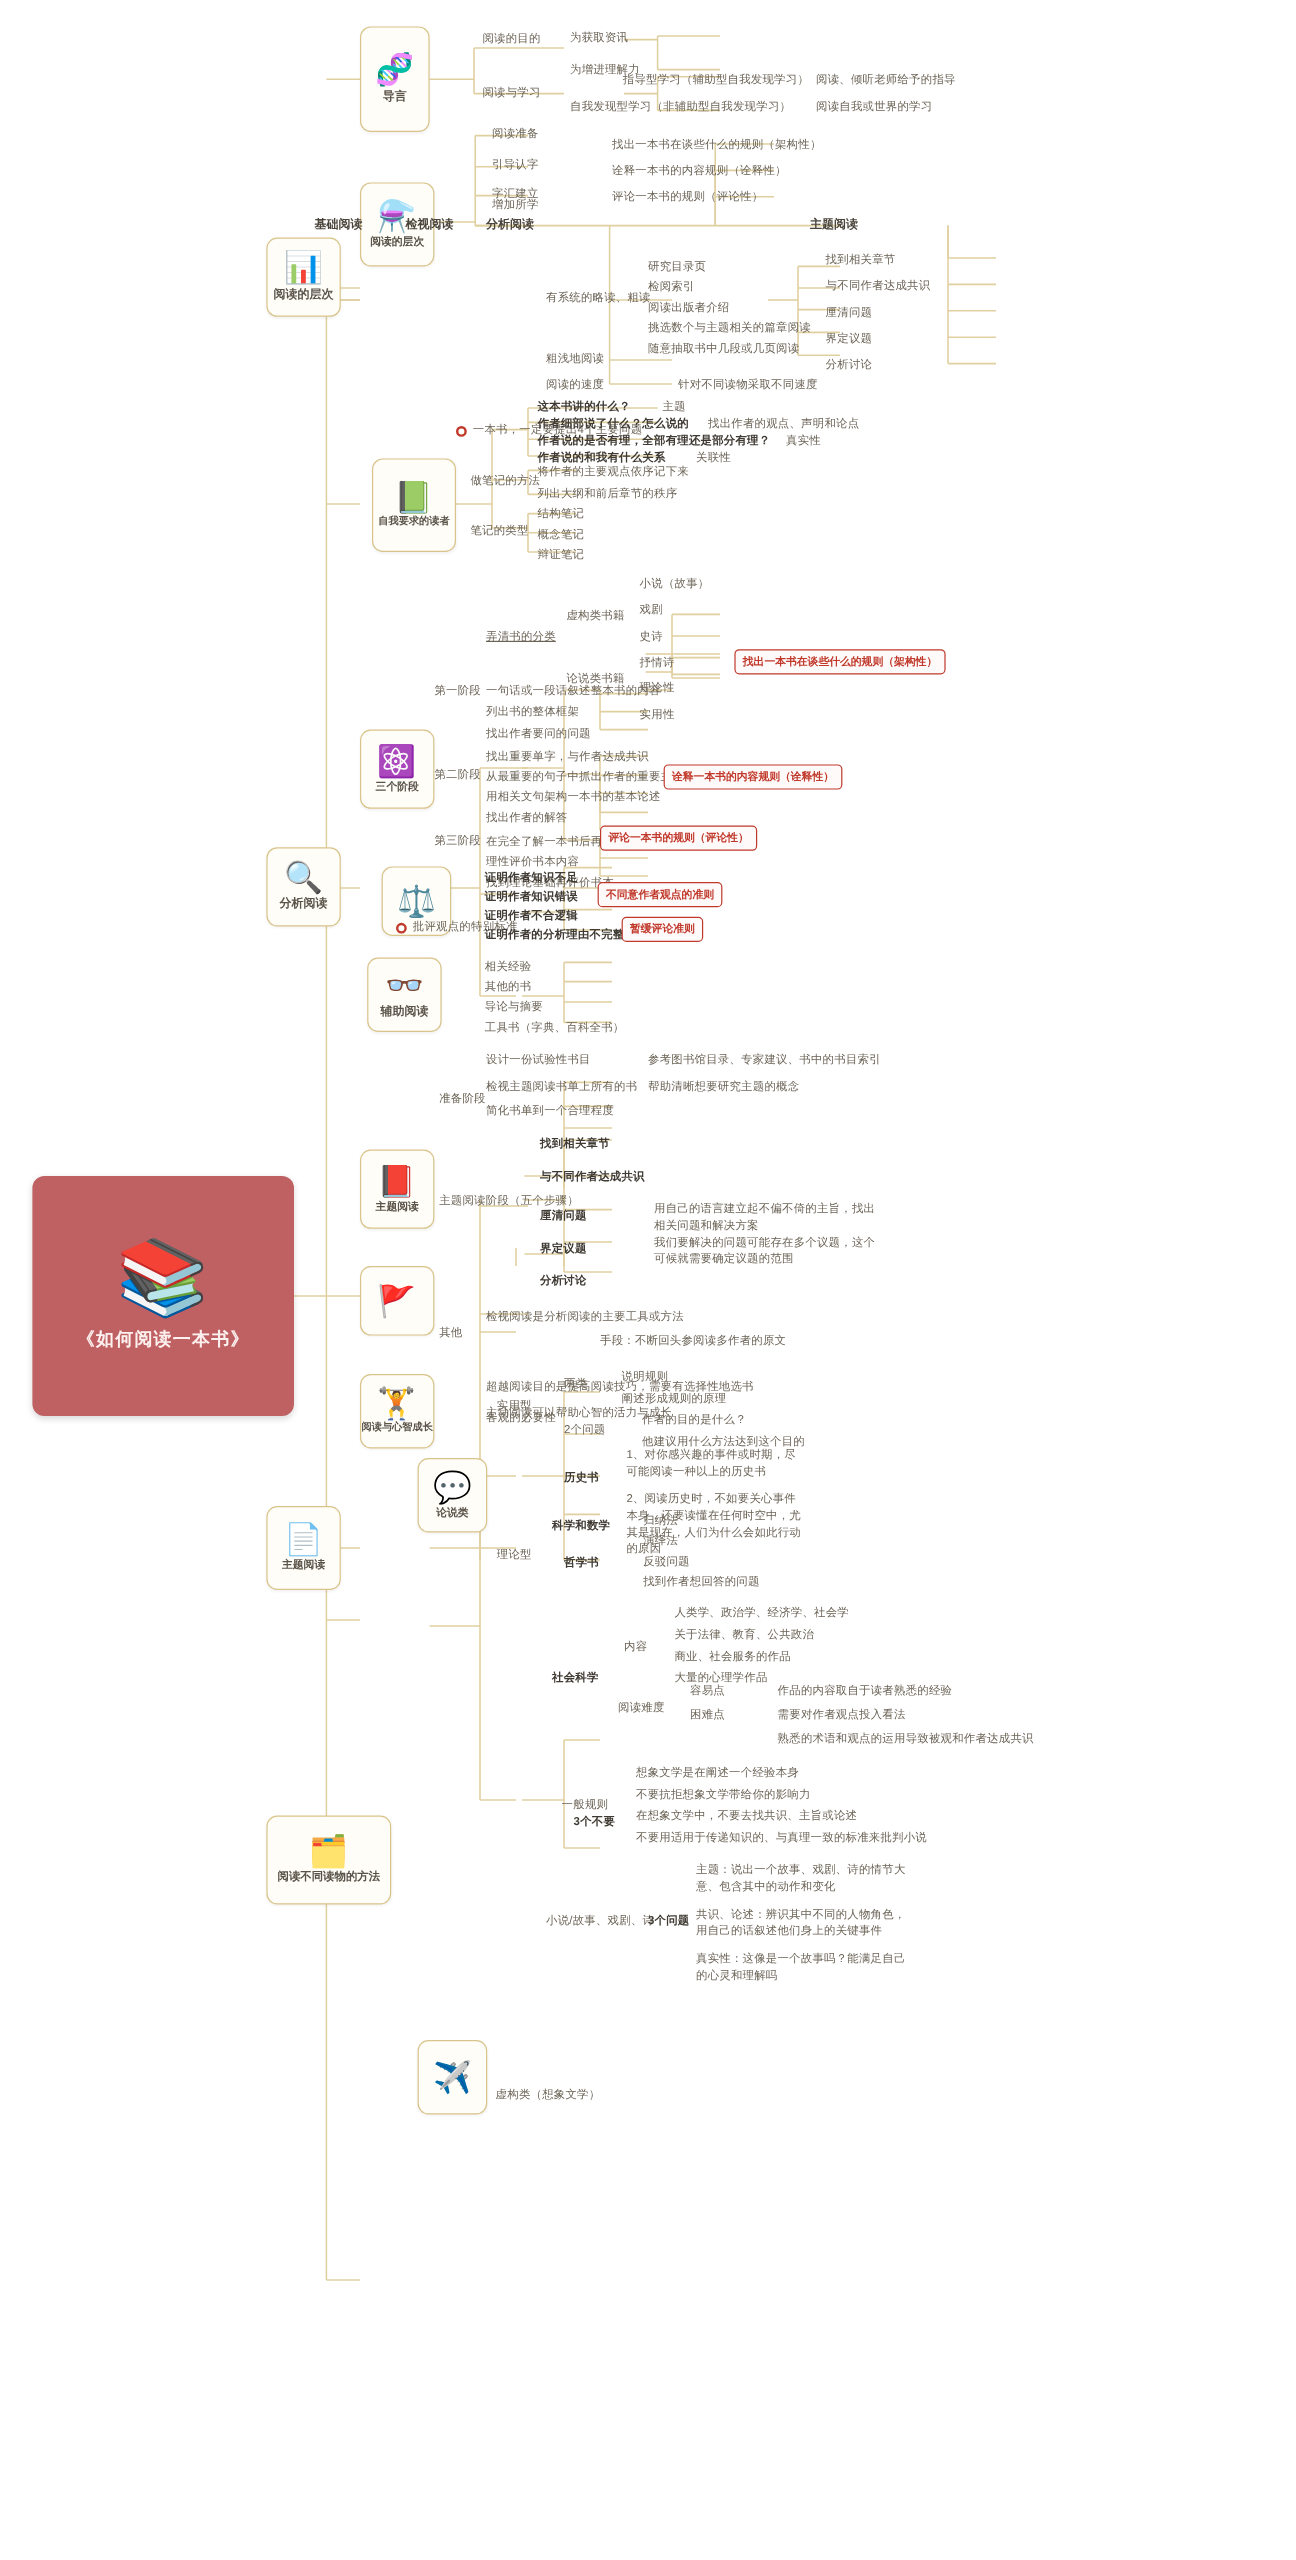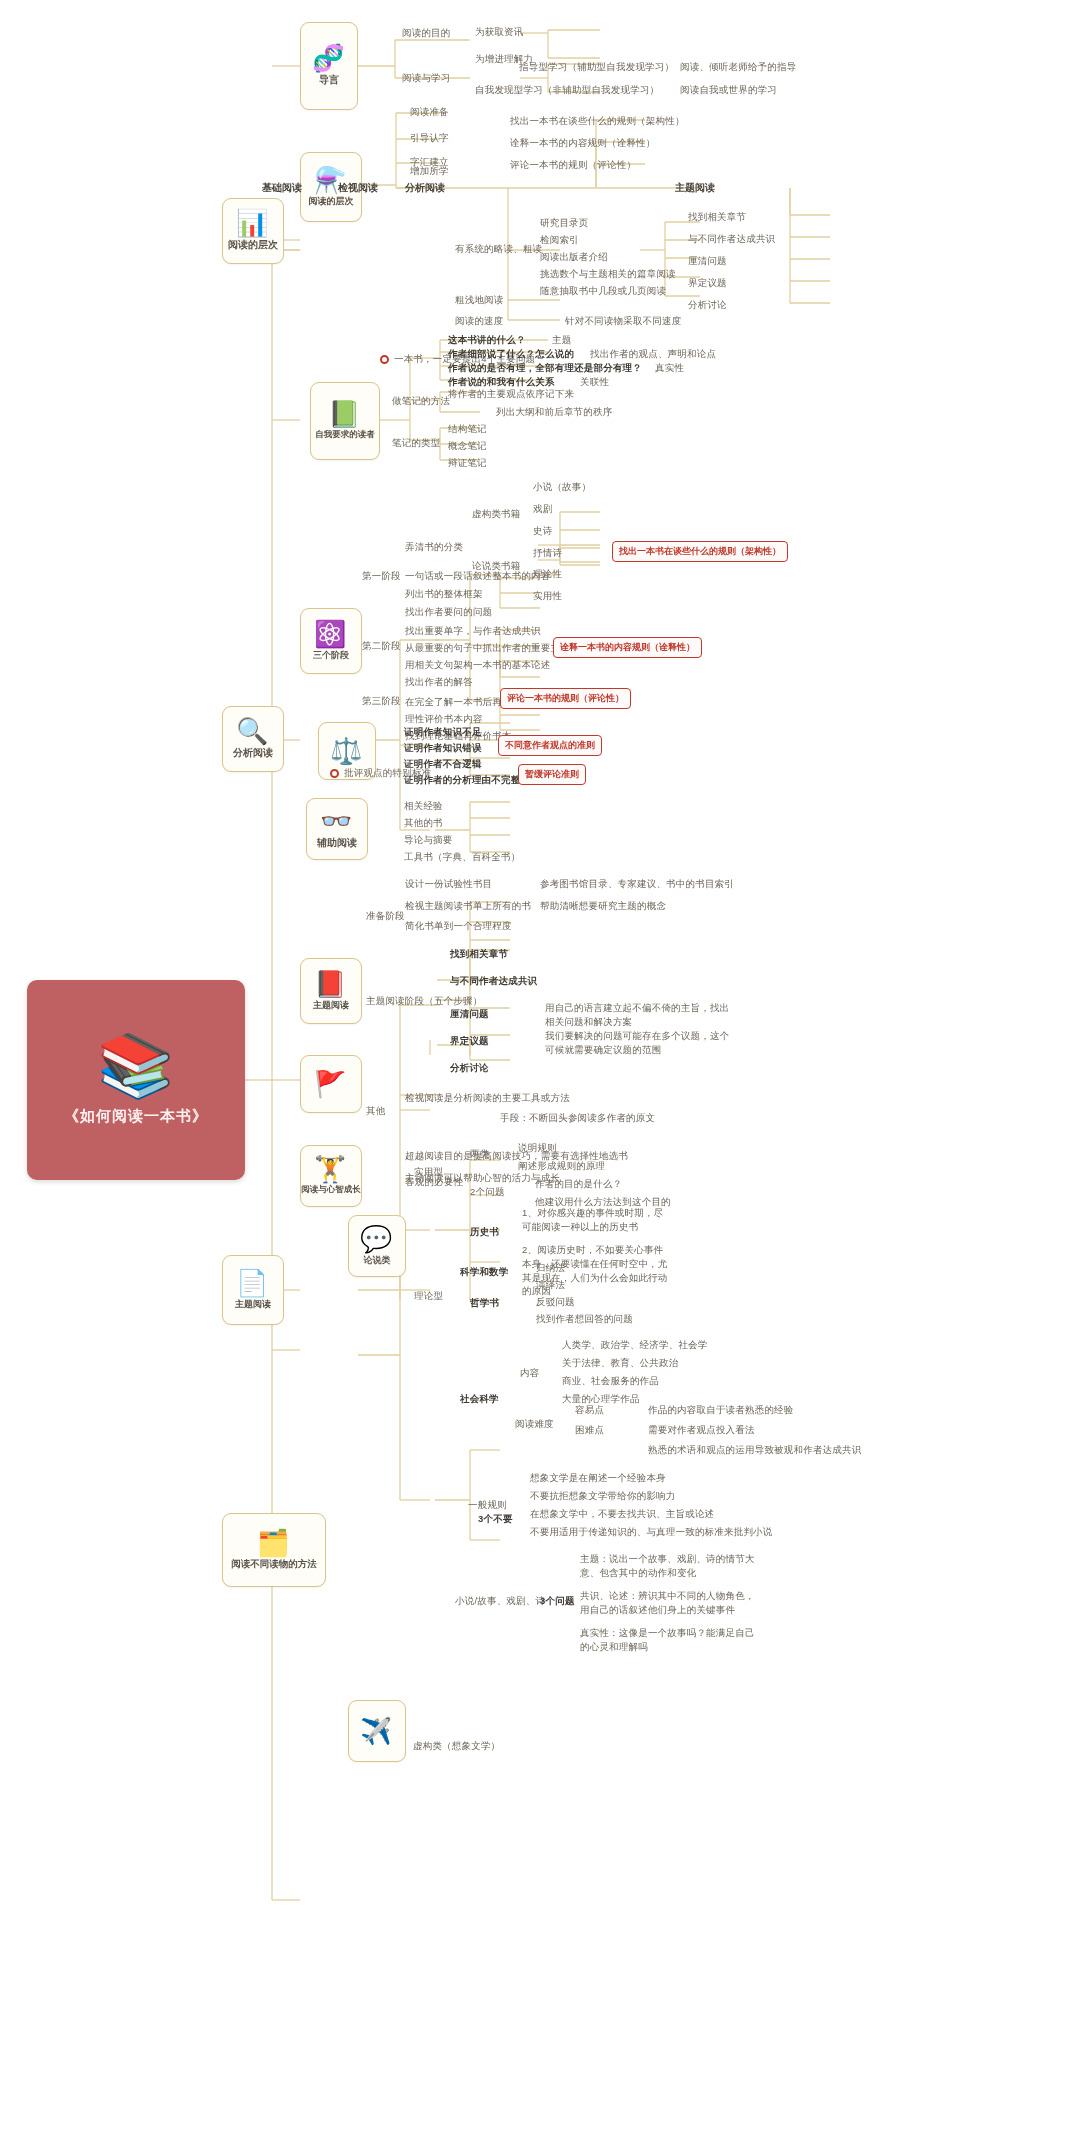--- a/index.html
+++ b/index.html
@@ -301,41 +301,41 @@
   <div class="node t" style="left:552px; top:334px;">主题</div>
   <div class="node t b" style="left:448px; top:348px;">作者细部说了什么？怎么说的</div>
   <div class="node t" style="left:590px; top:348px;">找出作者的观点、声明和论点</div>
   <div class="node t b" style="left:448px; top:362px;">作者说的是否有理，全部有理还是部分有理？</div>
   <div class="node t" style="left:655px; top:362px;">真实性</div>
   <div class="node t b" style="left:448px; top:376px;">作者说的和我有什么关系</div>
   <div class="node t" style="left:580px; top:376px;">关联性</div>
 
   <div class="node t" style="left:392px; top:395px;">做笔记的方法</div>
   <div class="node t" style="left:448px; top:388px;">将作者的主要观点依序记下来</div>
-  <div class="node t" style="left:448px; top:406px;margin-left:48px;">列出大纲和前后章节的秩序</div>
+  <div class="node t" style="left:448px; top:406px;">列出大纲和前后章节的秩序</div>
 
   <div class="node t" style="left:392px; top:437px;">笔记的类型</div>
   <div class="node t" style="left:448px; top:423px;">结构笔记</div>
   <div class="node t" style="left:448px; top:440px;">概念笔记</div>
   <div class="node t" style="left:448px; top:457px;">辩证笔记</div>
 
   <div class="card" style="left:222px; top:706px; width:62px; height:66px;">
     <div class="ic">🔍</div>
     <div class="cap">分析阅读</div>
   </div>
   <div class="card" style="left:300px; top:608px; width:62px; height:66px;">
     <div class="ic">⚛️</div>
     <div class="cap" style="font-size:9px;">三个阶段</div>
   </div>
 
   <div class="node t" style="left:362px; top:570px;">第一阶段</div>
   <div class="node t" style="left:362px; top:640px;">第二阶段</div>
   <div class="node t" style="left:362px; top:695px;">第三阶段</div>
 
-  <div class="node t" style="left:405px; top:541px;">弄清书的分类</div>
+  <div class="node t" style="left:405px; top:525px;text-decoration:underline;">弄清书的分类</div>
   <div class="node t" style="left:472px; top:508px;">虚构类书籍</div>
   <div class="node t" style="left:472px; top:560px;">论说类书籍</div>
 
   <div class="node t" style="left:533px; top:481px;">小说（故事）</div>
   <div class="node t" style="left:533px; top:503px;">戏剧</div>
   <div class="node t" style="left:533px; top:525px;">史诗</div>
   <div class="node t" style="left:533px; top:547px;">抒情诗</div>
   <div class="node t" style="left:533px; top:568px;">理论性</div>
   <div class="node t" style="left:533px; top:590px;">实用性</div>
 

